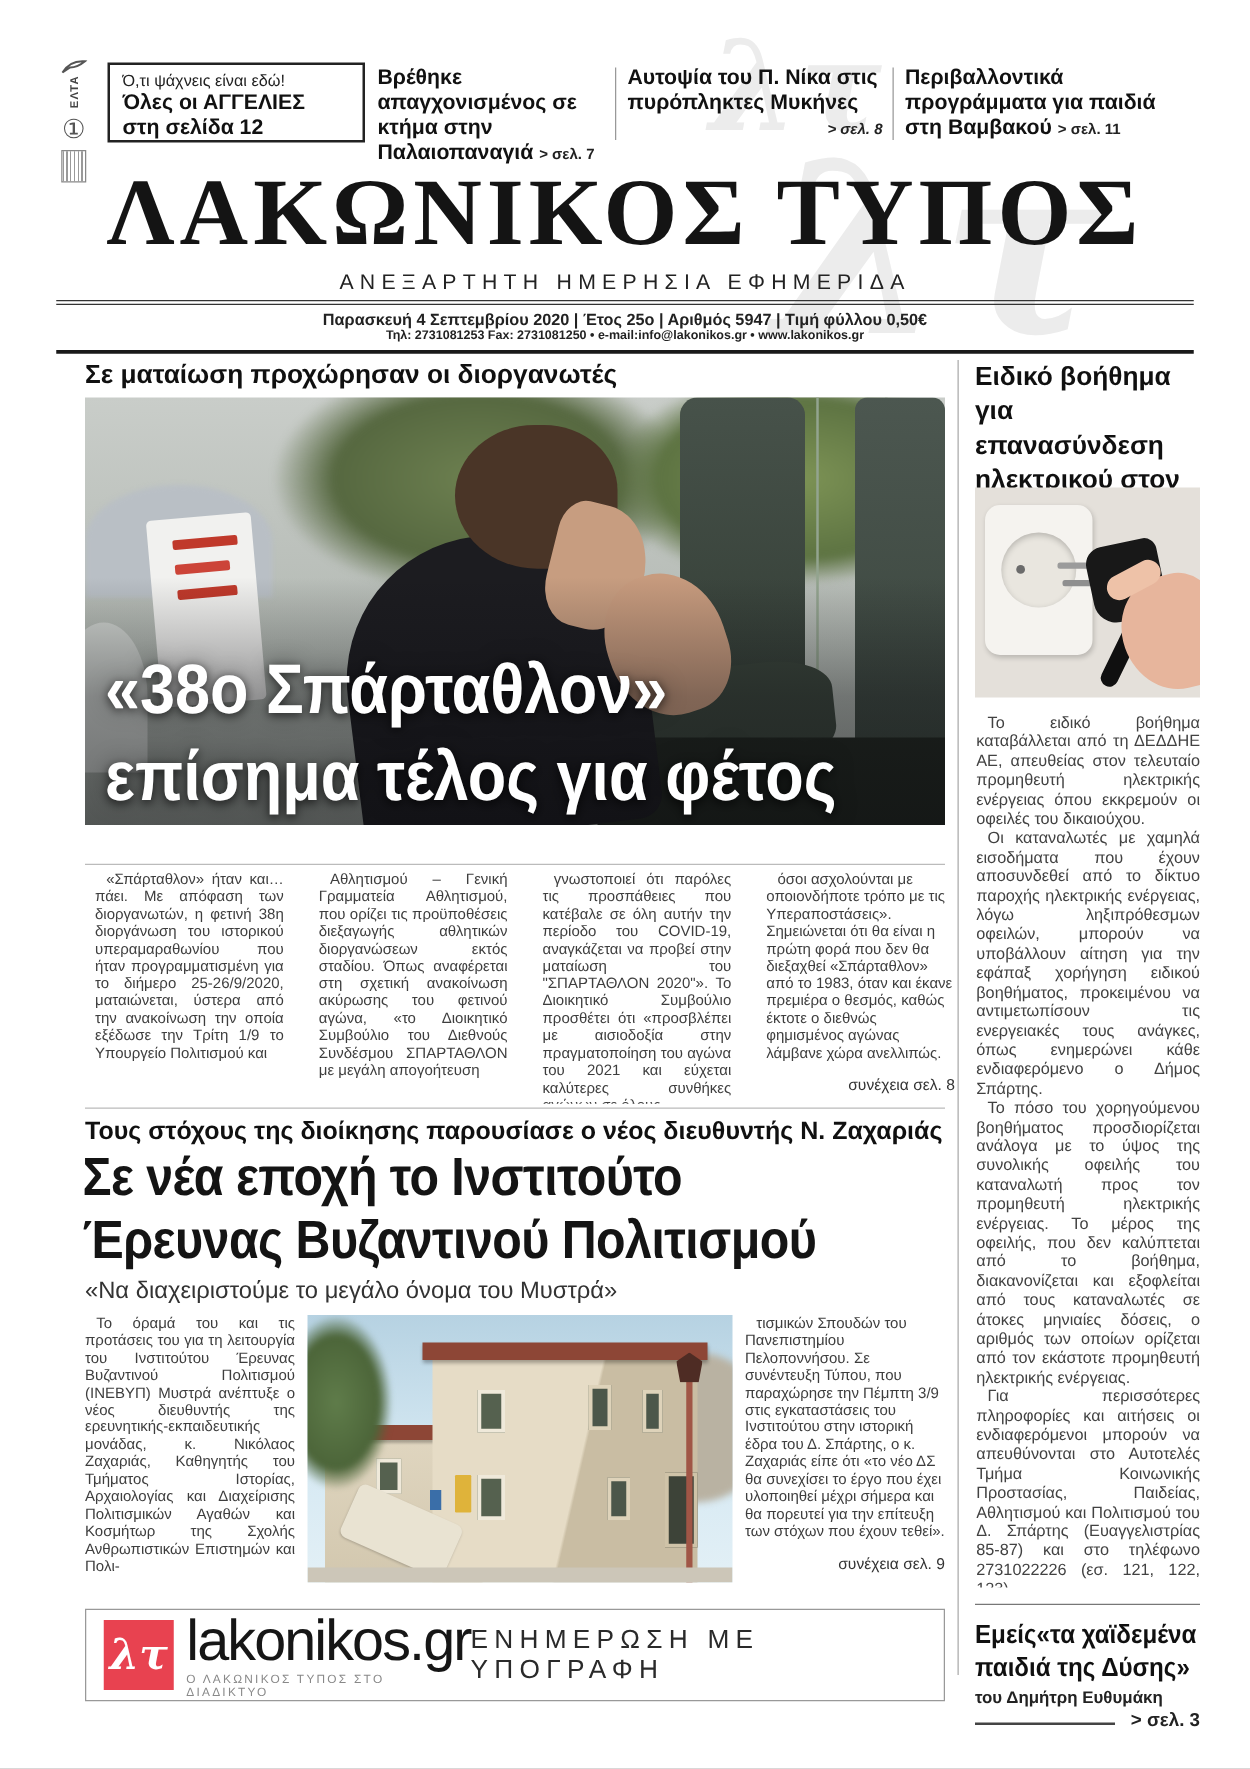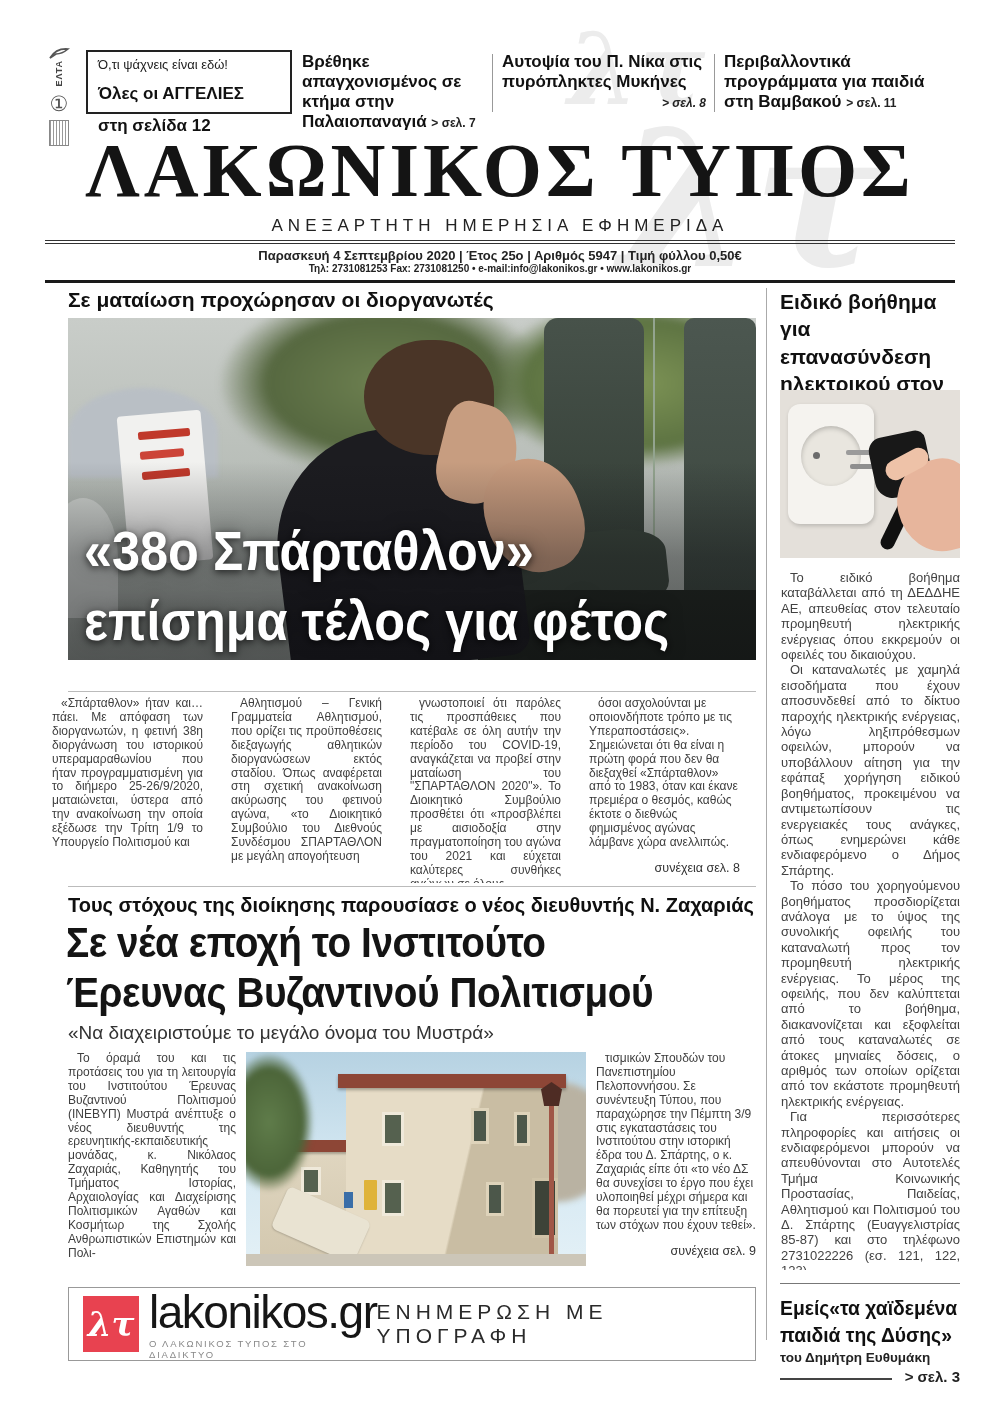--- a/index.html
+++ b/index.html
@@ -10,40 +10,40 @@
   .wm { z-index:1; color:#ececec; font-family:"DejaVu Serif", serif; font-style:italic; font-weight:700; user-select:none; }
   .just { text-align:justify; }
   
   .postal { left:38px; top:46px; width:42px; display:flex; flex-direction:column; align-items:center; gap:6px; }
   .elta-wrap { display:flex; flex-direction:column; align-items:center; }
   .elta-label { font-size:9px; font-weight:700; color:#444; writing-mode:vertical-rl; transform:rotate(180deg); letter-spacing:1px; }
   .stamp { font-size:21px; color:#555; line-height:1; }
   .barcode { width:20px; height:26px; border:1px solid #888; background:repeating-linear-gradient(90deg,#999 0 1px,#fff 1px 3px); }
   .cls-box { left:86px; top:50px; width:206px; height:64px; border:2px solid #222; padding:5px 10px; background:#fff; }
   .cls-l1 { font-size:13px; color:#222; }
-  .cls-l2 { font-size:17px; font-weight:700; line-height:1.2;margin-top:12px; }
+  .cls-l2 { font-size:17px; font-weight:700; line-height:1.2; }
   .teaser { font-size:17px; font-weight:700; line-height:1.18; color:#111; }
   .pref { font-size:12px; font-weight:700; color:#222; }
   .tsep { width:1px; background:#999; }
   
   .mast-title { left:0; top:132px; width:1000px; text-align:center; font-family:"Liberation Serif", serif; font-weight:700; font-size:76px; letter-spacing:4px; line-height:1; color:#141414; }
   .mast-sub { left:0; top:216px; width:1000px; text-align:center; font-size:17px; letter-spacing:5px; color:#222; font-weight:500; }
   .rule-double { left:45px; top:240px; width:910px; height:4px; border-top:1px solid #333; border-bottom:1px solid #333; }
   .dateline { left:0; top:248px; width:1000px; text-align:center; font-size:13px; font-weight:700; color:#222; }
   .contact { left:0; top:263px; width:1000px; text-align:center; font-size:10px; font-weight:700; color:#222; }
   .rule-heavy { left:45px; top:280px; width:910px; height:3px; background:#1a1a1a; }
   .vdiv { left:766px; top:288px; width:1px; height:1052px; background:#aaa; }
   
   .kicker { font-weight:700; color:#101010; }
   .k1 { left:68px; top:288px; font-size:21px; }
   .photo1 { left:68px; top:318px; width:688px; height:342px; overflow:hidden; background:linear-gradient(180deg,#c9cdc9 0%,#b3b9b3 60%,#9aa19a 100%); }
   .hl1 { position:absolute; left:16px; bottom:6px; color:#fff; font-weight:700; font-size:56px; line-height:66px; transform:scaleX(.9); transform-origin:left bottom; text-shadow:0 2px 8px rgba(0,0,0,.65), 0 0 20px rgba(0,0,0,.4); white-space:nowrap; }
   .subhead1 { left:68px; top:664px; width:688px; font-size:19px; color:#4d4d4d; font-weight:500; }
   .rule-thin { height:1px; background:#bbb; }
-  .bodyrow { left:52px; top:697px; width:688px; display:flex; gap:28px; }
+  .bodyrow { left:76px; top:697px; width:688px; display:flex; gap:28px; }
   .bcol { width:163px; height:186px; overflow:hidden; font-size:12px; line-height:13.9px; color:#3e3e3e; text-indent:9px; }
   .cont { text-align:right; font-size:12.5px; color:#333; text-indent:0; margin-top:12px; }
   
   .k2 { left:68px; top:894px; font-size:20px; }
   .hl2 { left:66px; top:918px; font-weight:700; font-size:43px; line-height:49px; color:#141414; transform:scaleX(.9); transform-origin:left top; white-space:nowrap; letter-spacing:-0.5px; }
   .subhead2 { left:68px; top:1022px; font-size:19px; color:#333; font-weight:500; }
   .s2row { left:68px; top:1052px; width:688px; display:flex; gap:10px; }
   .s2col { font-size:12px; line-height:13.9px; color:#3e3e3e; text-indent:9px; height:216px; overflow:hidden; }
   .s2l { width:168px; }
   .s2r { width:160px; }

